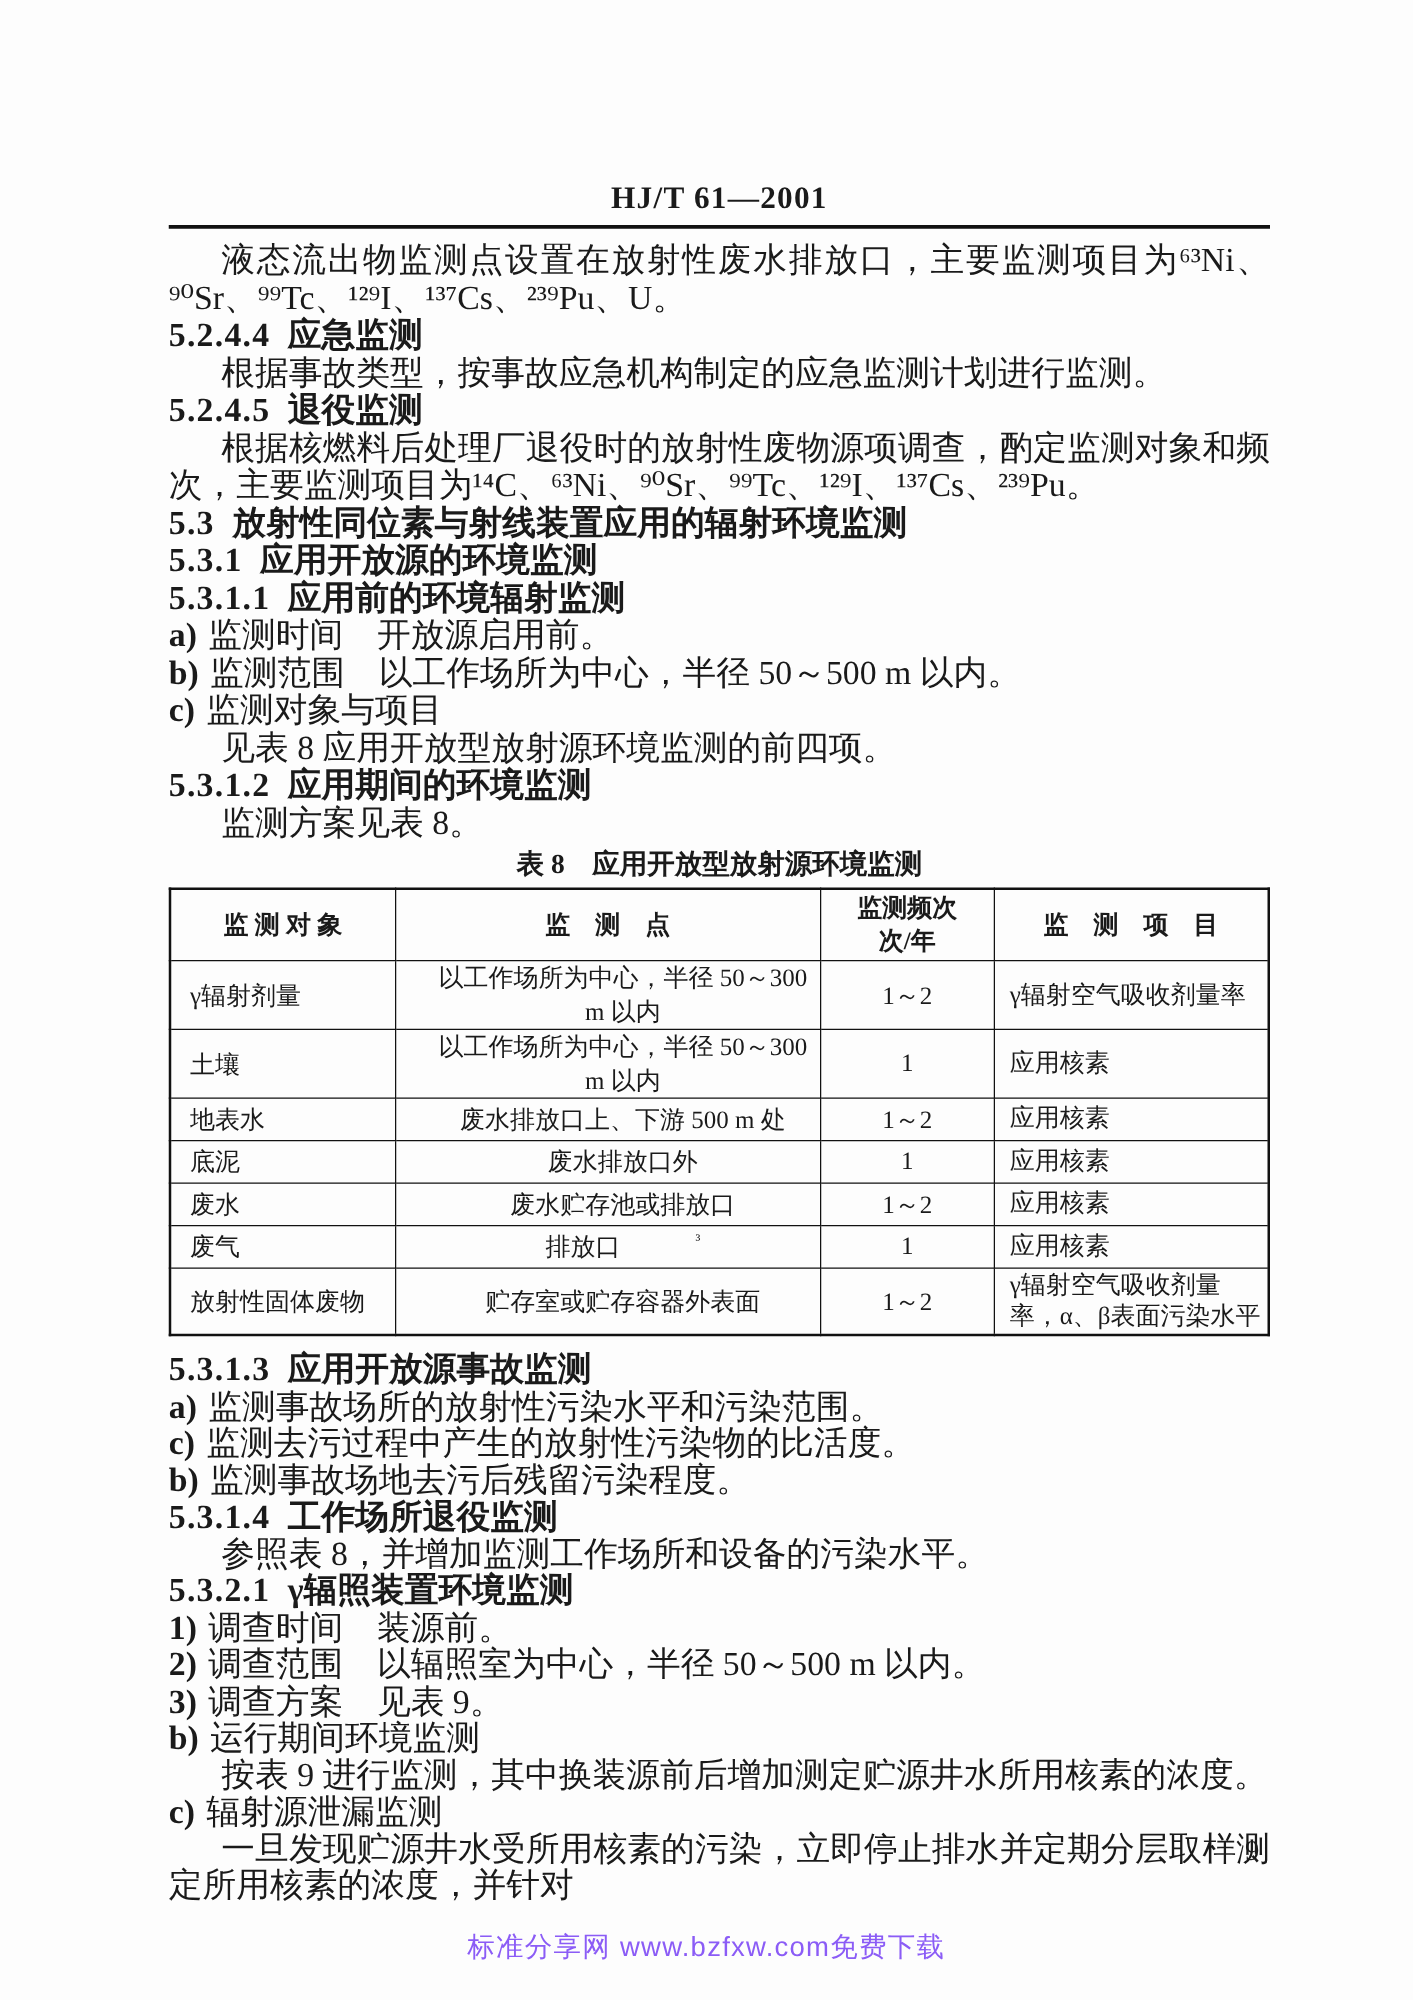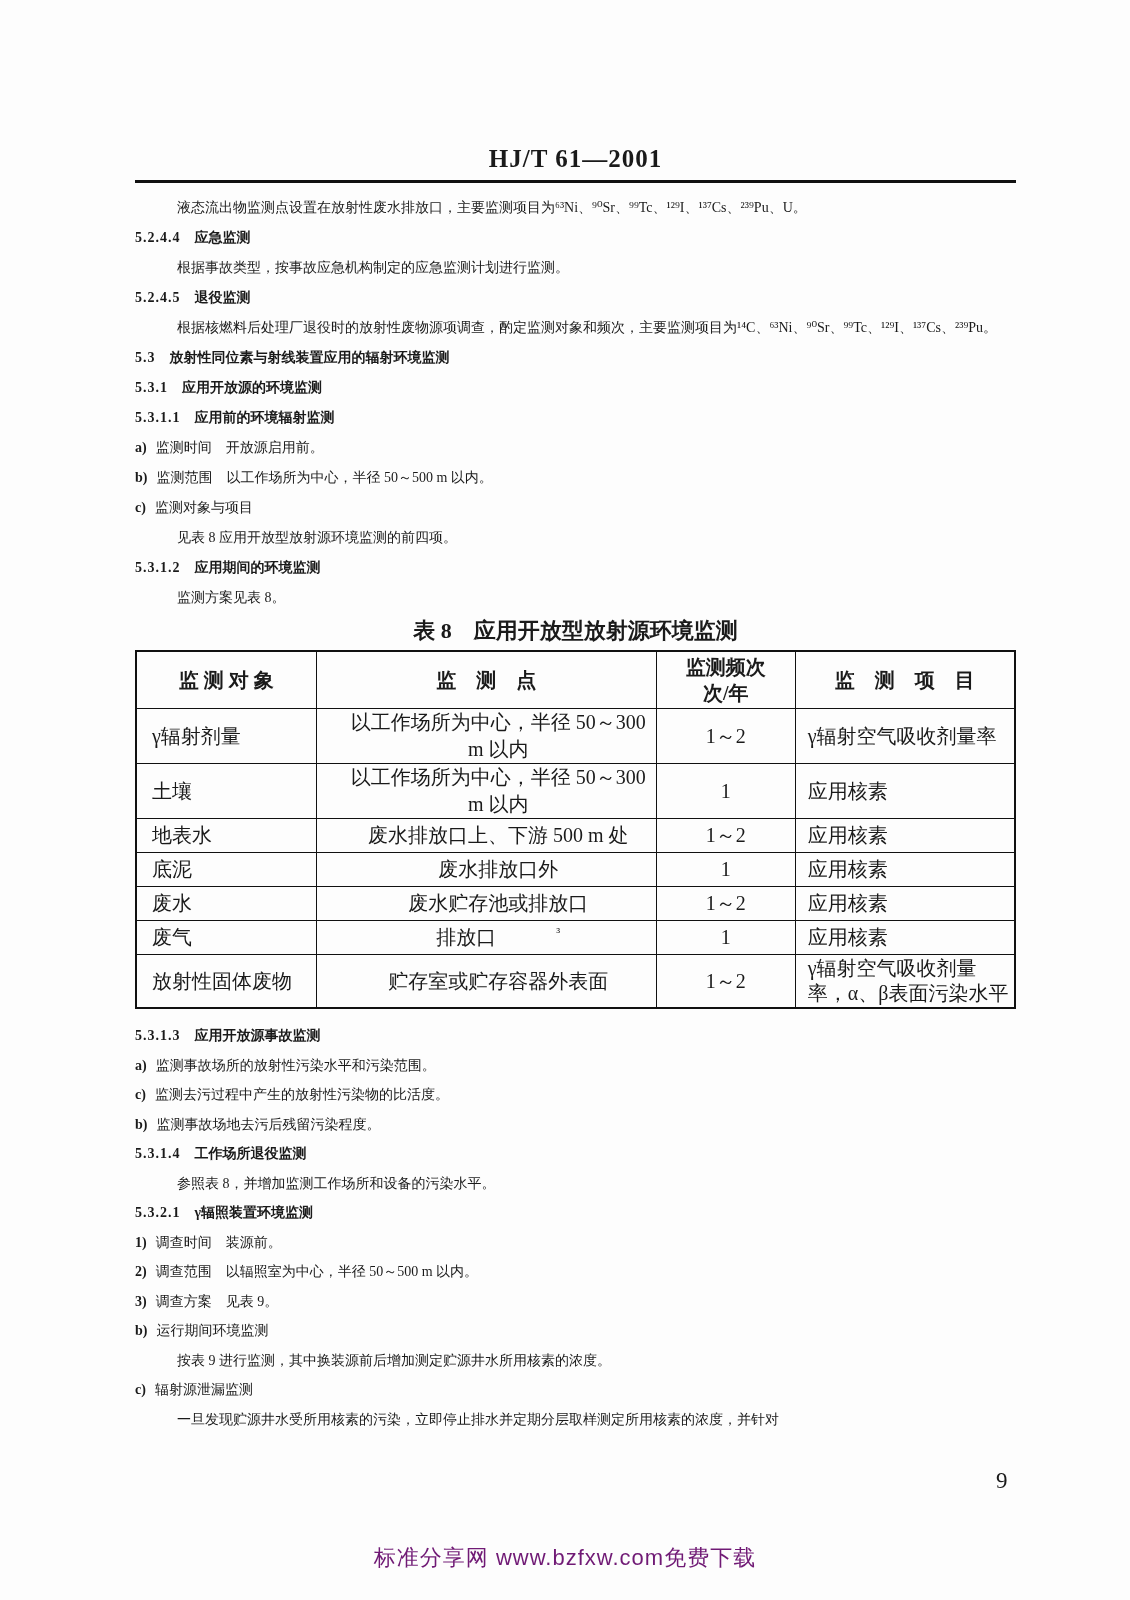--- a/index.html
+++ b/index.html
@@ -21,21 +21,21 @@
     width:881px;
   }
   .std-header {
     text-align:center;
     font-weight:bold;
     font-size:25px;
     letter-spacing:1px;
     padding-bottom:7px;
     border-bottom:3px solid #111;
   }
-  .doc { font-size:14px; }
+  .doc { font-size:27px; }
   .doc p { margin:0; text-align:justify; }
   .part1 { margin-top:10px; }
   .part1 p { line-height:30px; }
   .part2 { margin-top:12px; }
   .part2 p { line-height:29.5px; }
   .p  { text-indent:42px; }
   .h  { font-weight:bold; }
   .h .num { letter-spacing:1px; margin-right:14px; }
   .li { margin-left:42px; }
   .li .mk { font-weight:bold; margin-right:9px; }
@@ -82,21 +82,21 @@
     font-size:23px;
   }
   .watermark {
     position:absolute;
     left:0; top:1543px;
     width:1130px;
     text-align:center;
     font-family:"Liberation Sans","DejaVu Sans",sans-serif;
     font-size:22px;
     letter-spacing:1px;
-    color:#701a75;
+    color:#8b5cf6;
   }
 </style>
 </head>
 <body>
 
 <div class="page">
   <div class="content">
 
     <div class="std-header">HJ/T 61—2001</div>
 

